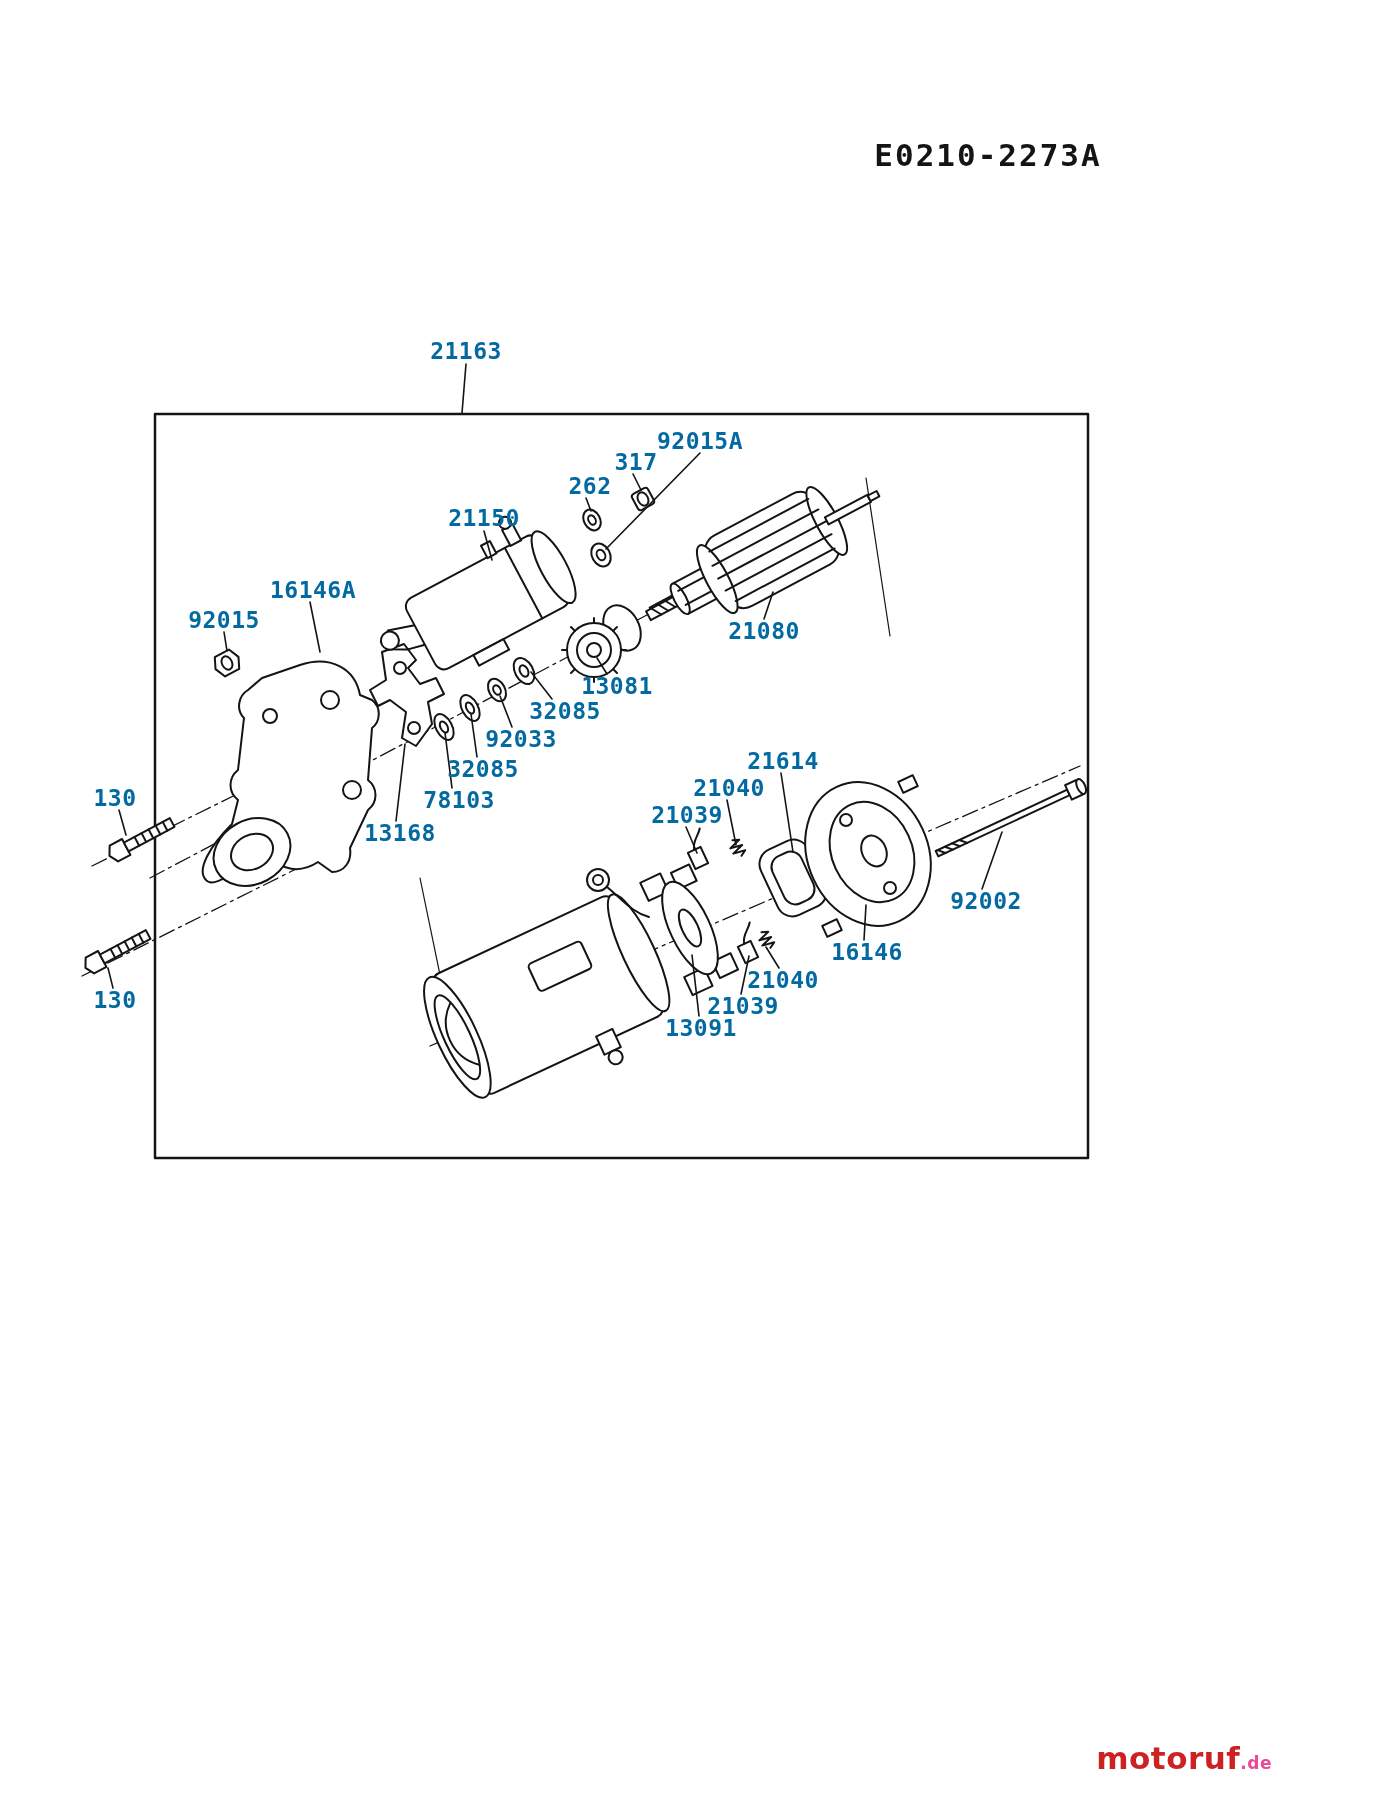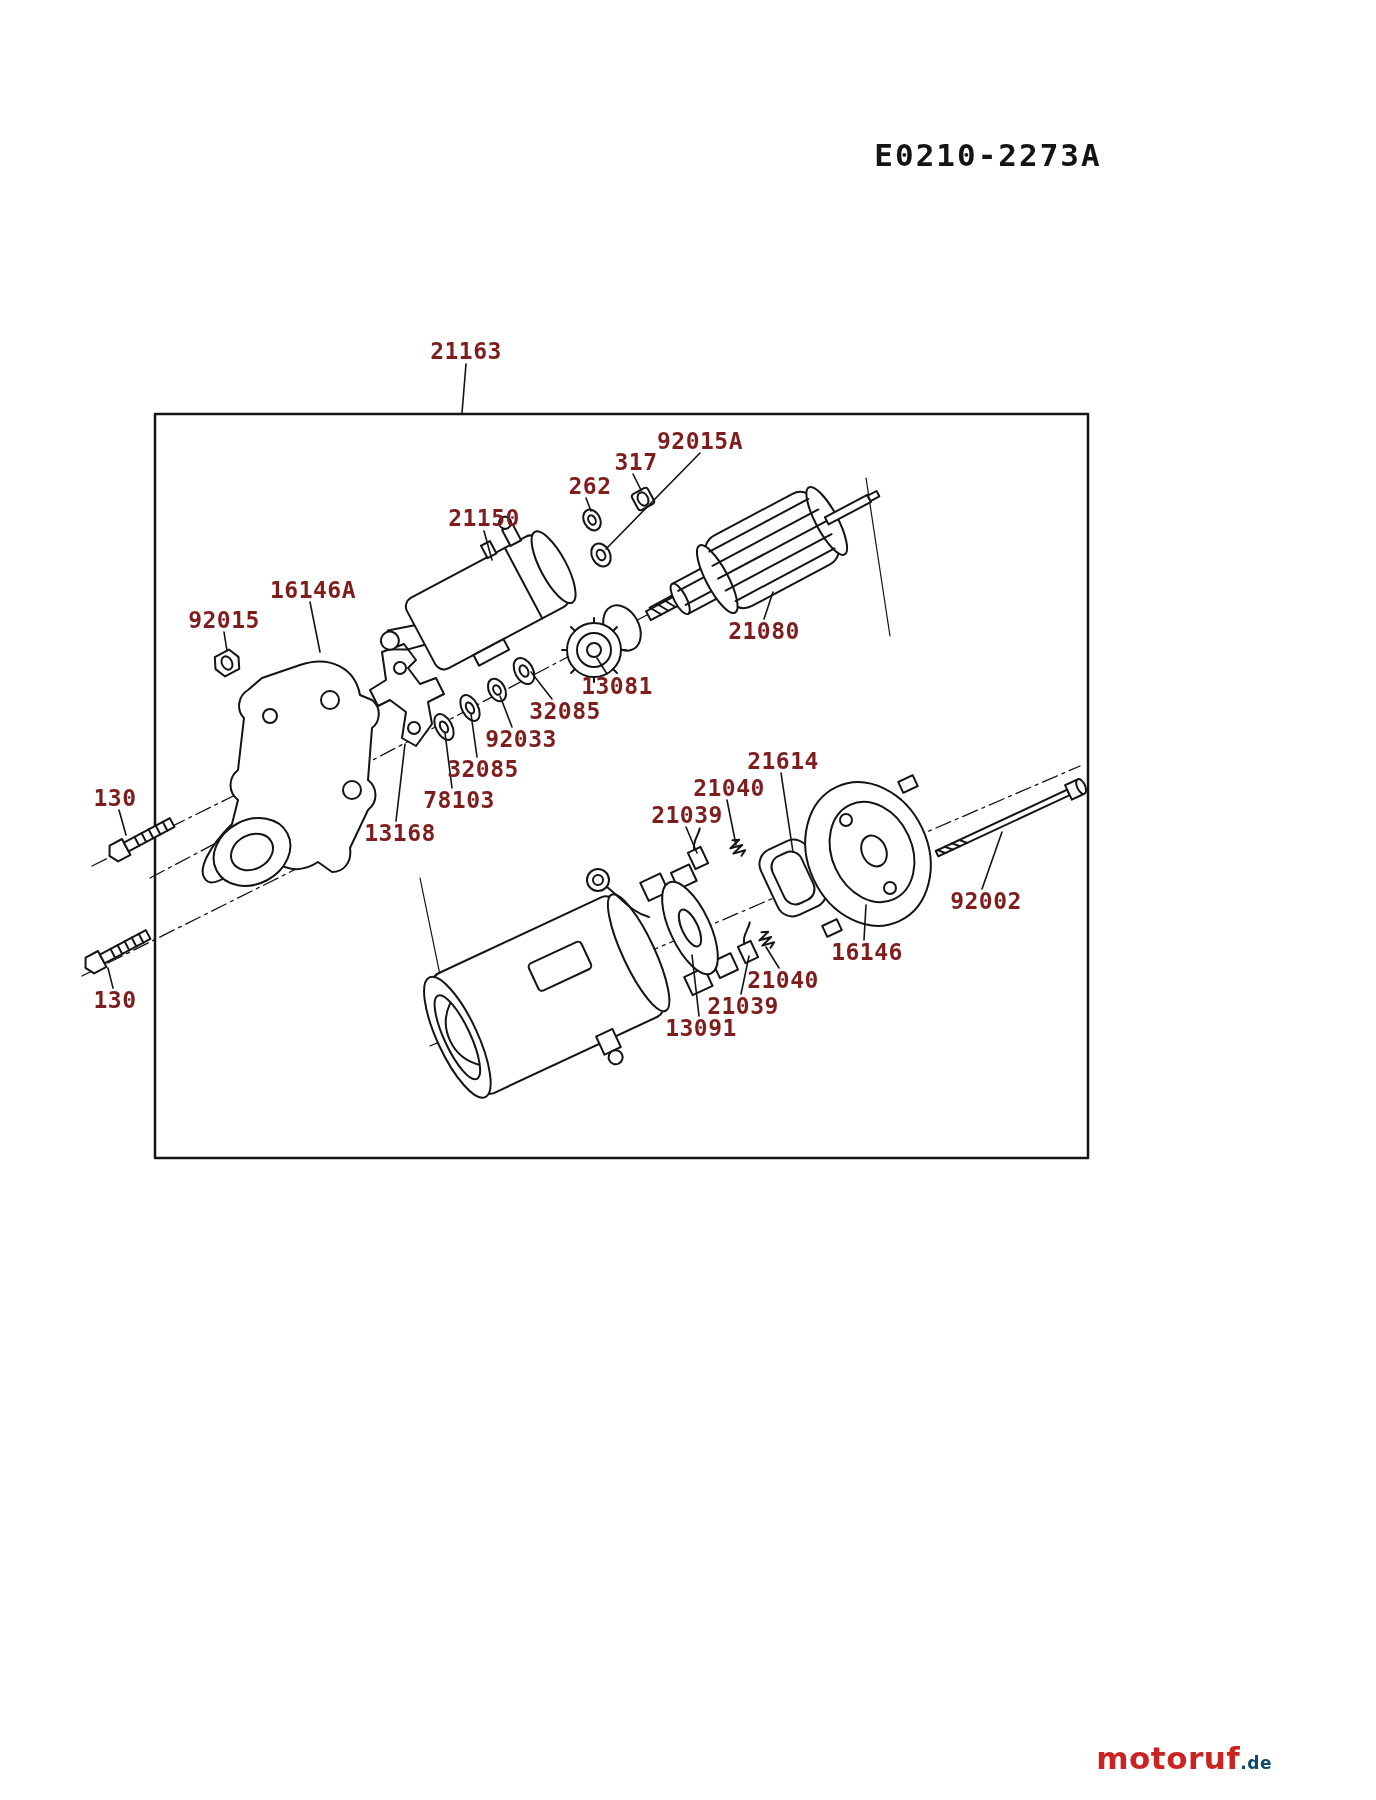--- a/index.html
+++ b/index.html
@@ -9,21 +9,21 @@
     background:#ffffff;
     font-family:"DejaVu Sans Mono", monospace;
     overflow:hidden;
   }
   svg.drawing{position:absolute;left:0;top:0;}
   .lbl{
     position:absolute;
     transform:translate(-50%,-50%);
     font-weight:bold;
     font-size:23px;
-    color:#7f1d1d;
+    color:#0369a1;
     white-space:nowrap;
     letter-spacing:.5px;
     background:transparent;
   }
   .doc-code{
     position:absolute;
     transform:translate(-50%,-50%);
     left:988px;top:117px;
     font-weight:bold;
     font-size:31px;
@@ -34,21 +34,21 @@
   .watermark{
     position:absolute;
     right:104px;bottom:24px;
     font-family:"DejaVu Sans", sans-serif;
     font-weight:bold;
     font-size:31px;
     color:#cc2222;
     letter-spacing:.5px;
   }
   .watermark .tld{
-    color:#0c4a6e;
+    color:#ec4899;
     font-size:17px;
     font-weight:bold;
   }
 </style>
 </head>
 <body>
 
 <div class="page">
 
   <svg class="drawing" width="1376" height="1800" viewBox="0 0 1376 1800" xmlns="http://www.w3.org/2000/svg">

